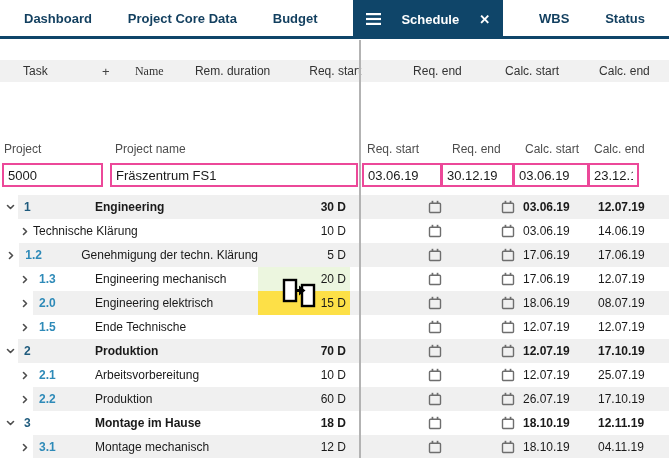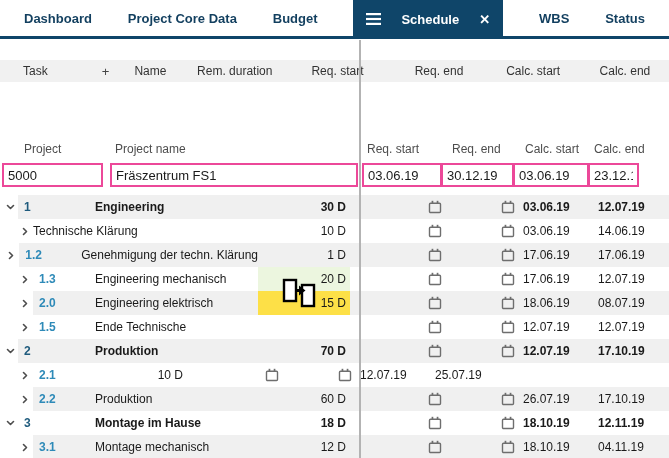--- a/index.html
+++ b/index.html
@@ -14,30 +14,30 @@
   .tab-active { background:#0f4569; color:#fff; height:39px; margin-bottom:0; display:flex;
     align-items:center; gap:20px; padding:0 13px; z-index:1; cursor:pointer; }
   .tab-active .tab-label { font-size:13px; font-weight:700; }
   .close-x { font-size:13px; font-weight:700; line-height:1; cursor:pointer; }
 
   
   .header-row { margin-top:21px; height:22px; background:#f1f1f1; display:flex;
     align-items:center; font-size:12px; color:#333;gap:20px; }
   .h-task { width:83px; padding-left:23px; }
   .h-plus { width:13px; color:#444; font-size:13px; cursor:pointer; }
-  .h-name { flex:1; }
+  .h-name { flex:1;font-family:Liberation Serif, serif; }
   .h-rem  { width:92px; text-align:right; padding-right:4px; }
   .h-rs   { width:96px; padding-left:15px; }
   .h-re   { width:72px; padding-left:4px; }
   .h-cs   { width:76px; padding-left:5px; }
   .h-ce   { width:75px; padding-left:4px; }
 
   
   .labels-row { margin-top:60px; height:16px; display:flex; font-size:12px; color:#4d4d4d; }
-  .l-project { width:110px; padding-left:24px; }
+  .l-project { width:110px; padding-left:4px; }
   .l-name    { width:252px; padding-left:5px; }
   .l-rs { width:79px; padding-left:5px; }
   .l-re { width:72px; padding-left:11px; }
   .l-cs { width:75px; padding-left:12px; }
   .l-ce { flex:1; padding-left:6px; }
 
   .inputs-row { margin-top:5px; height:24px; display:flex; }
   .inputs-row input { height:24px; border:2px solid #ec4899; background:#fff; color:#1a1a1a;
     font-family:"Liberation Sans", sans-serif; font-size:13px; padding:0 4px; outline:none; }
   .i-project { margin-left:2px; width:101px; }
@@ -197,21 +197,21 @@
       <div class="indent l1">
         <span class="chev">
           <svg width="11" height="11" viewBox="0 0 11 11">
             <polyline points="3.5,2.5 6.5,5.5 3.5,8.5" fill="none" stroke="#4d4d4d" stroke-width="1.6" stroke-linecap="round" stroke-linejoin="round"></polyline>
           </svg>
         </span>
       </div>
       <div class="rest stripe">
         <span class="cell num">1.2</span>
         <span class="cell name">Genehmigung der techn. Klärung</span>
-        <span class="cell dur">1 D</span>
+        <span class="cell dur">5 D</span>
         <span class="cell rs">
           <span class="cal">
             <svg width="14" height="14" viewBox="0 0 14 14">
               <rect x="1.5" y="3.2" width="11" height="9.3" rx="1" fill="none" stroke="#6e6e6e" stroke-width="1.4"></rect>
               <rect x="3.6" y="0.8" width="1.7" height="3.2" fill="#6e6e6e"></rect>
               <rect x="8.7" y="0.8" width="1.7" height="3.2" fill="#6e6e6e"></rect>
             </svg>
           </span>
         </span>
         <span class="cell re">
@@ -366,20 +366,21 @@
     <div class="trow">
       <div class="indent l1">
         <span class="chev">
           <svg width="11" height="11" viewBox="0 0 11 11">
             <polyline points="3.5,2.5 6.5,5.5 3.5,8.5" fill="none" stroke="#4d4d4d" stroke-width="1.6" stroke-linecap="round" stroke-linejoin="round"></polyline>
           </svg>
         </span>
       </div>
       <div class="rest">
         <span class="cell num">2.1</span>
+        <span class="cell name">Arbeitsvorbereitung</span>
         <span class="cell dur">10 D</span>
         <span class="cell rs">
           <span class="cal">
             <svg width="14" height="14" viewBox="0 0 14 14">
               <rect x="1.5" y="3.2" width="11" height="9.3" rx="1" fill="none" stroke="#6e6e6e" stroke-width="1.4"></rect>
               <rect x="3.6" y="0.8" width="1.7" height="3.2" fill="#6e6e6e"></rect>
               <rect x="8.7" y="0.8" width="1.7" height="3.2" fill="#6e6e6e"></rect>
             </svg>
           </span>
         </span>

